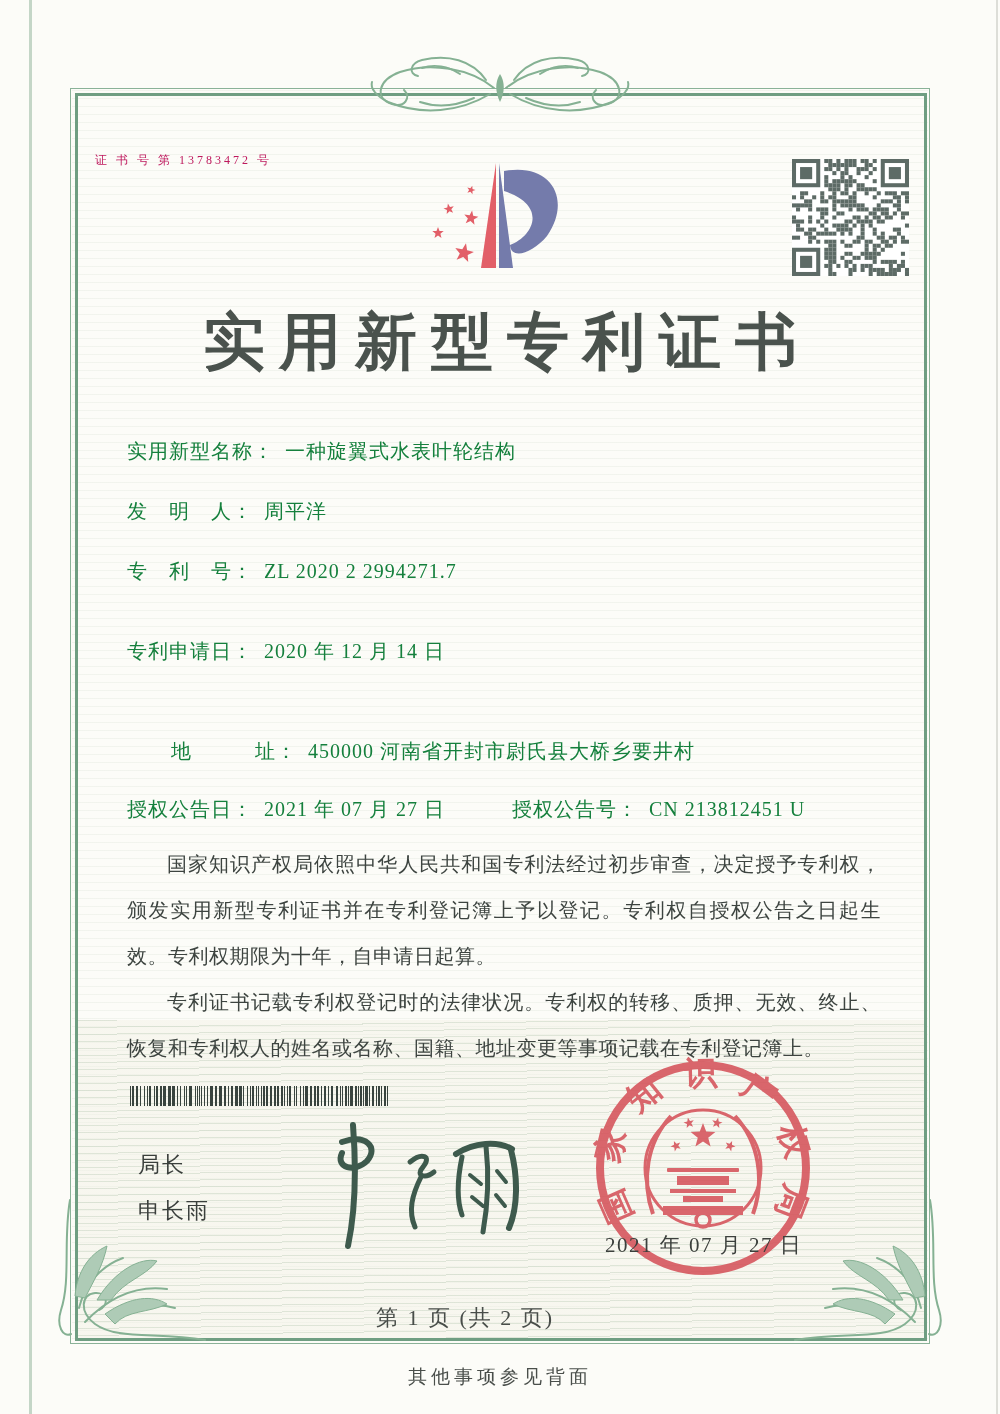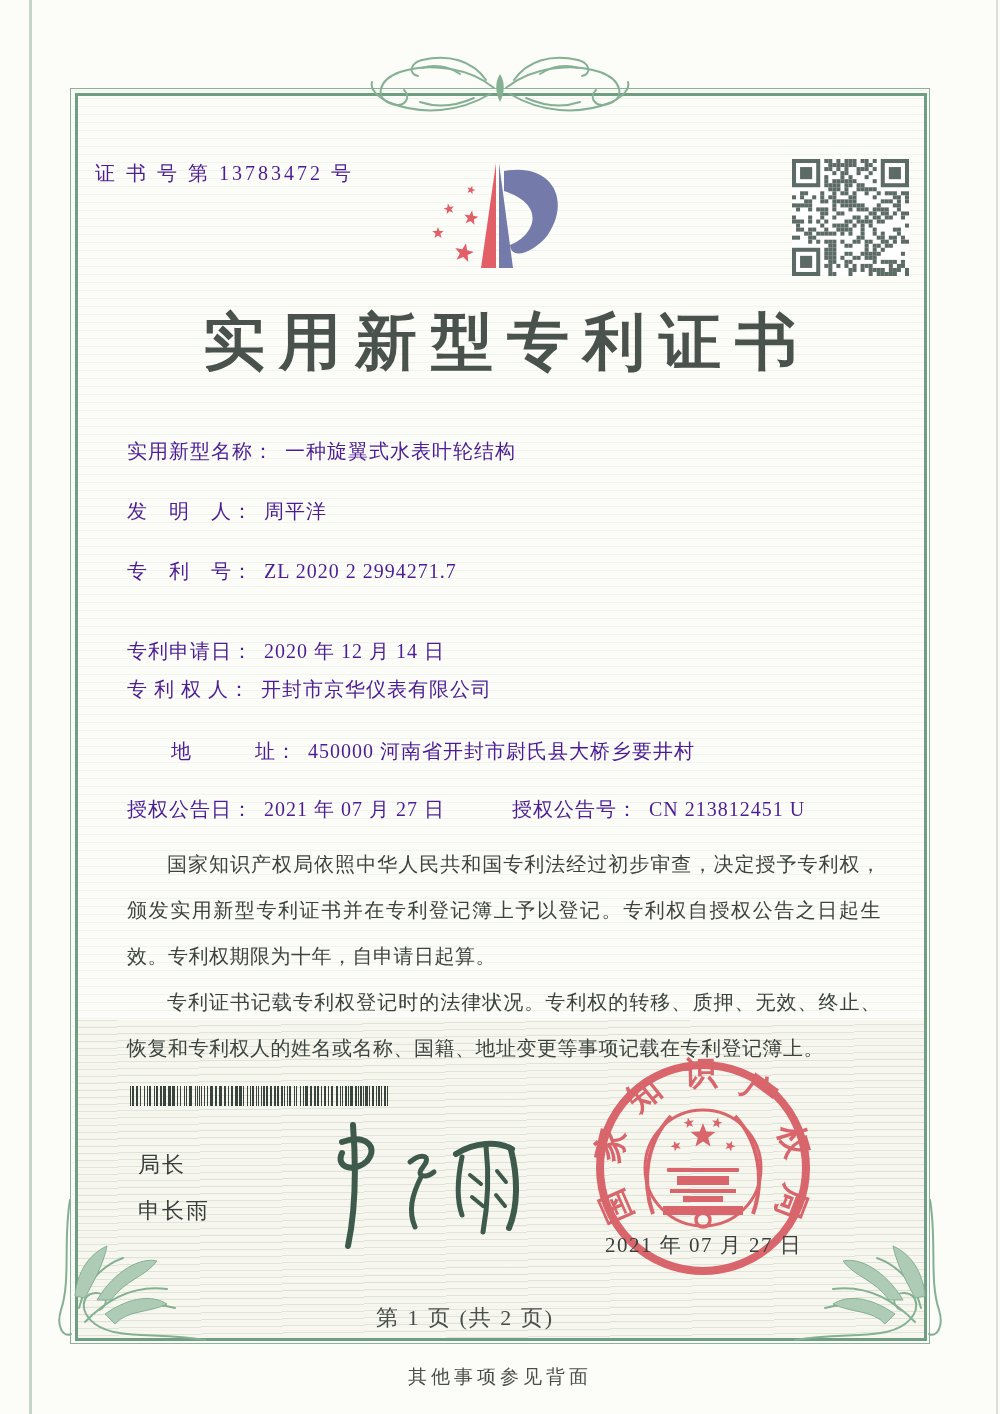--- a/index.html
+++ b/index.html
@@ -22,26 +22,26 @@
   .texture-strong{
     left:76px;top:1020px;width:848px;height:318px;
     background:
       repeating-linear-gradient(179.3deg, rgba(163,186,160,.30) 0 1px, rgba(0,0,0,0) 1px 7px),
       linear-gradient(rgba(242,240,228,.45), rgba(242,240,228,.45));
     pointer-events:none;
   }
   
   .frame-outer{left:70px;top:88px;width:858px;height:1254px;border:1px solid #8ab298;}
   .frame-inner{left:75px;top:93px;width:846px;height:1242px;border:3px solid #6f9e82;}
-  .cert-no{left:95px;top:160px;font-size:20px;letter-spacing:3px;color:#4c1d95;}
+  .cert-no{left:95px;top:152px;font-size:12px;letter-spacing:3px;color:#be185d;}
   .title{
     left:0;top:300px;width:1000px;text-align:center;
     font-size:62px;font-weight:600;letter-spacing:14px;text-indent:14px;color:#4a524d;
   }
-  .row{left:127px;width:780px;font-size:20px;white-space:nowrap;color:#4c1d95;}
+  .row{left:127px;width:780px;font-size:20px;white-space:nowrap;color:#15803d;}
   .row .lbl{letter-spacing:1px;}
   .row .val{margin-left:11px;letter-spacing:1px;}
   .grant-no{position:absolute;left:385px;top:0;white-space:nowrap;}
   .bodytext{left:127px;top:841px;width:754px;font-size:20px;line-height:46px;text-align:justify;}
   .bodytext p{margin:0;text-indent:2em;letter-spacing:.5px;}
   .director{font-family:Liberation Serif, serif;font-size:22px;color:#3a3f3c;letter-spacing:2px;}
   .seal-date{left:605px;top:1231px;font-size:21px;letter-spacing:1.5px;color:#3c403d;z-index:6;}
   .page-indicator{left:0;top:1303px;width:930px;text-align:center;font-size:22px;letter-spacing:2px;color:#484d49;}
   .back-note{left:0;top:1364px;width:1000px;text-align:center;font-size:19px;letter-spacing:4px;color:#4a4f4b;}
   svg{display:block;}
@@ -436,23 +436,20 @@
   </div>
   <div class="abs row" style="top:498px;">
     <span class="lbl">发　明　人：</span><span class="val">周平洋</span>
   </div>
   <div class="abs row" style="top:558px;">
     <span class="lbl">专　利　号：</span><span class="val">ZL 2020 2 2994271.7</span>
   </div>
   <div class="abs row" style="top:618px;margin-top:20px;">
     <span class="lbl">专利申请日：</span><span class="val">2020 年 12 月 14 日</span>
   </div>
-  <div class="abs row" style="top:676px;">
-    <span class="lbl">专 利 权 人：</span><span class="val">开封市京华仪表有限公司</span>
-  </div>
   <div class="abs row" style="top:738px;margin-left:44px;">
     <span class="lbl">地　　　址：</span><span class="val">450000 河南省开封市尉氏县大桥乡要井村</span>
   </div>
   <div class="abs row" style="top:796px;">
     <span class="lbl">授权公告日：</span><span class="val">2021 年 07 月 27 日</span>
     <span class="grant-no"><span class="lbl">授权公告号：</span><span class="val">CN 213812451 U</span></span>
   </div>
 
   <div class="abs bodytext">
     <p>国家知识产权局依照中华人民共和国专利法经过初步审查，决定授予专利权，颁发实用新型专利证书并在专利登记簿上予以登记。专利权自授权公告之日起生效。专利权期限为十年，自申请日起算。</p>

